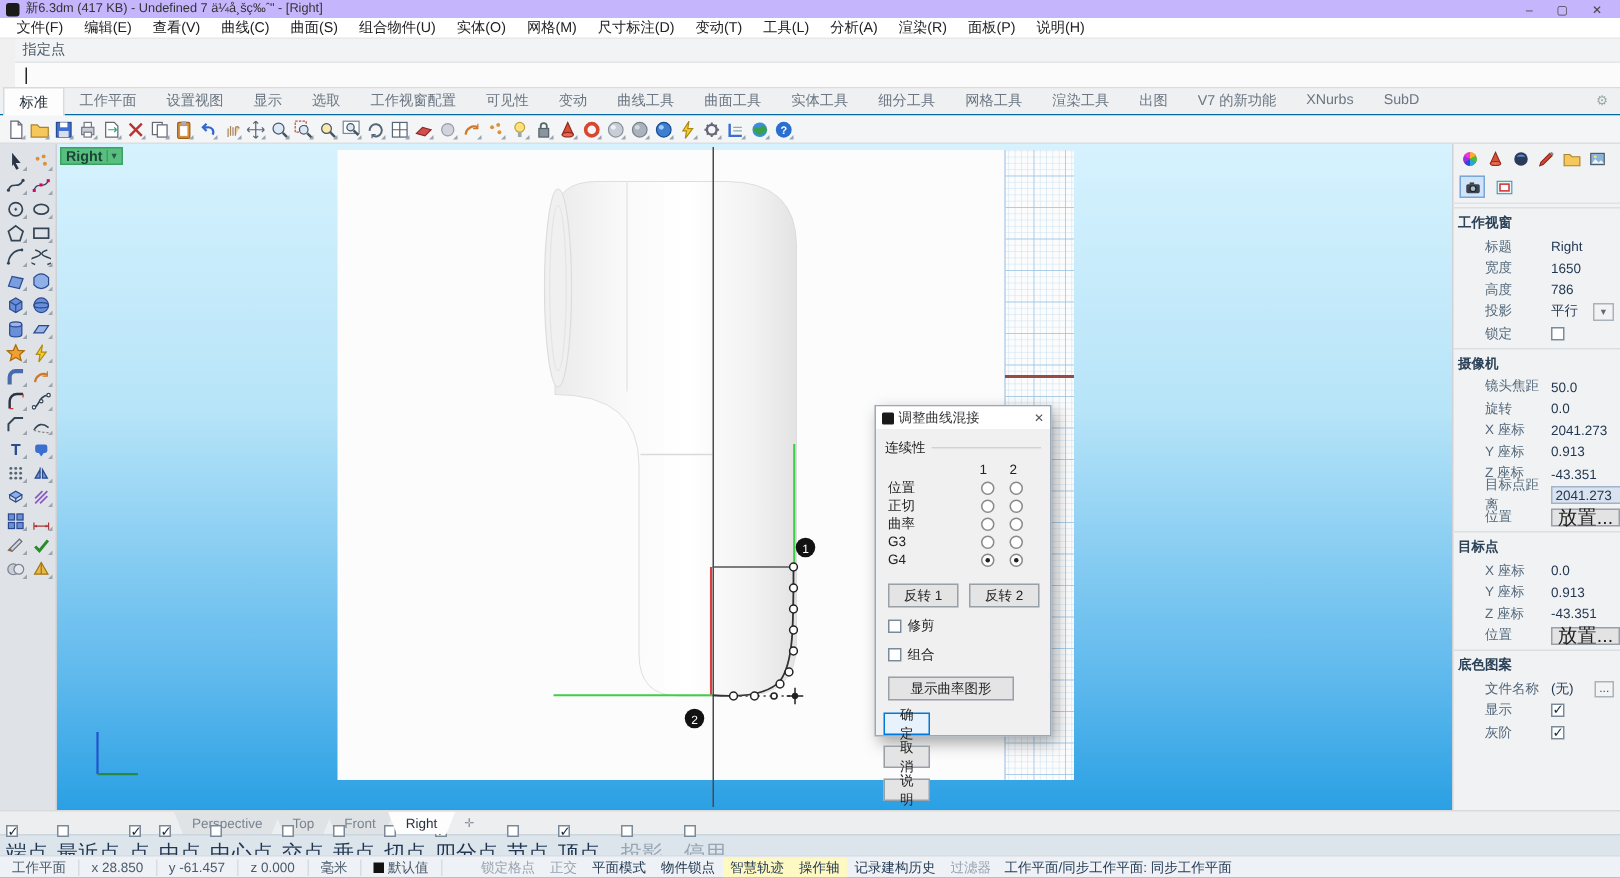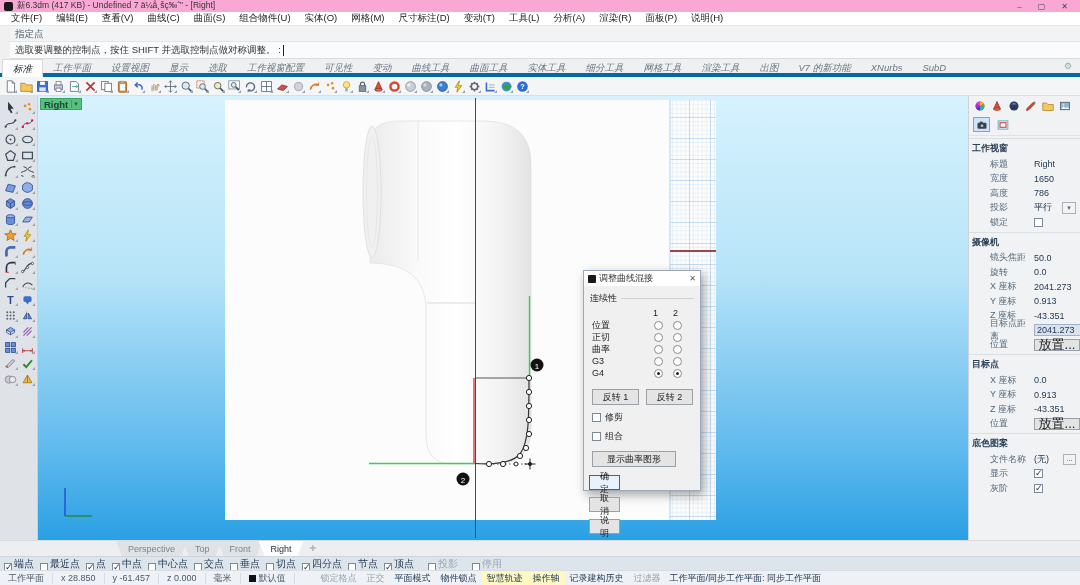--- a/index.html
+++ b/index.html
@@ -1,33 +1,33 @@
 <!DOCTYPE html>
 <html><head>
 <meta charset="utf-8">
 <style>
   html,body{margin:0;padding:0;background:#888;}
   *{box-sizing:border-box;font-family:"Liberation Sans","DejaVu Sans",sans-serif;}
   .app{position:relative;width:1080px;height:585px;background:#f0f0f0;overflow:hidden;font-size:10px;color:#222;}
   
-  .titlebar{position:absolute;left:0;top:0;width:1080px;height:12px;background:#f9a8d4;display:flex;align-items:center;padding:0 4px;font-size:8.5px;}
+  .titlebar{position:absolute;left:0;top:0;width:1080px;height:12px;background:#c4b5fd;display:flex;align-items:center;padding:0 4px;font-size:8.5px;}
   .appicon{width:9px;height:9px;background:#1a1a1a;border-radius:2px;margin-right:4px;flex:none;}
   .title{color:#333;white-space:nowrap;}
   .winbtns{margin-left:auto;display:flex;gap:16px;padding-right:8px;color:#444;font-size:8px;}
   .winbtns span{cursor:default;}
   
   .menubar{position:absolute;left:0;top:12px;width:1080px;height:14px;background:#fff;display:flex;align-items:center;padding-left:4px;gap:0;border-bottom:1px solid #e8e8e8;}
   .menu-item{padding:0 7px;font-size:9.5px;color:#222;}
   
   .cmd{position:absolute;left:0;top:26px;width:1080px;height:33px;background:#f7f7f7;border-bottom:1px solid #d9dcdf;margin-left:10px;}
   .cmd-history{height:16px;line-height:16px;padding-left:5px;color:#4a5a68;background:#f2f3f4;border-bottom:1px solid #e3e6e9;font-size:9.5px;}
   .cmd-line{height:16px;line-height:16px;padding-left:5px;color:#333;background:#fbfbfb;font-size:9.5px;display:flex;align-items:center;}
   .caret{display:inline-block;width:1px;height:11px;background:#222;margin-left:2px;}
   
-  .ribbon{position:absolute;left:0;top:59px;width:1080px;height:18px;background:#eef0f2;display:flex;align-items:flex-start;padding-left:2px;border-bottom:4px solid #0369a1;font-style:italic;}
+  .ribbon{position:absolute;left:0;top:59px;width:1080px;height:18px;background:#eef0f2;display:flex;align-items:center;padding-left:2px;border-bottom:1px solid #0369a1;}
   .rtab{padding:3px 10px 3px;font-size:9.5px;color:#6b7682;}
   .rtab.active{background:#fdfdfd;color:#1d2833;border:1px solid #d8dadc;border-bottom:none;}
   .ribbon-gear{margin-left:auto;margin-right:8px;color:#9aa;font-size:9px;align-self:center;}
   
   .toolbar{position:absolute;left:0;top:77px;width:1080px;height:19px;background:#f4f5f6;display:flex;align-items:center;padding-left:3px;gap:1px;border-bottom:1px solid #dcdee0;}
   .ticon{width:15px;height:16px;display:flex;align-items:center;justify-content:center;position:relative;}
   .ticon svg,.licon svg{width:13px;height:13px;}
   .ticon::after,.licon::after{content:"";position:absolute;right:1px;bottom:1px;border-left:3px solid transparent;border-bottom:3px solid #9aa4ae;}
   
   .main{position:absolute;left:0;top:96px;width:1080px;height:444px;display:flex;}
@@ -79,21 +79,21 @@
   .dlg-footer .dlg-btn{width:31px;height:15px;}
   .dlg-btn.primary{border:1px solid #0078d7;background:#e7f2fc;}
   
   .vtabsrow{position:absolute;left:0;top:540px;width:1080px;height:16px;background:#eceef0;display:flex;align-items:stretch;padding-left:116px;border-top:1px solid #d8dadc;}
   .vtabs{display:flex;}
   .vtab{padding:1px 12px;font-size:9px;color:#7a848e;background:#e0e3e6;clip-path:polygon(0 0,100% 0,calc(100% - 6px) 100%,6px 100%);margin-right:-4px;display:flex;align-items:center;}
   .vtab.active{background:#fdfdfd;color:#28323c;z-index:2;}
   .vtab-more{display:flex;align-items:center;margin-left:10px;color:#8a949e;font-size:8px;}
   
   .osnaprow{position:absolute;left:0;top:556px;width:1080px;height:14px;background:#dde5ec;display:flex;align-items:center;gap:6px;padding-left:4px;border-top:1px solid #ccd4dc;}
-  .osnap-item{display:flex;align-items:flex-end;gap:2px;color:#1f3550;font-size:10px;}
+  .osnap-item{display:flex;align-items:flex-start;gap:2px;color:#1f3550;font-size:14px;flex-direction:column;}
   .osnap-item.disabled{color:#98a6b4;margin-left:8px;}
   .osnap-item .cb{width:8px;height:8px;}
   
   .statusbar{position:absolute;left:0;top:570px;width:1080px;height:15px;background:#eef1f5;display:flex;align-items:center;font-size:9px;color:#4a5a6a;border-top:1px solid #d8dde2;}
   .sb-seg{padding:0 8px;border-right:1px solid #d8dde2;height:11px;display:flex;align-items:center;white-space:nowrap;}
   .sb-swatch{width:7px;height:7px;background:#111;display:inline-block;margin-right:3px;}
   .sb-toggles{display:flex;margin-left:21px;}
   .sb-toggle{padding:0 5px;white-space:nowrap;}
   .sb-toggle.s-off{color:#97a3ae;}
   .sb-toggle.s-on{color:#1f3550;}
@@ -130,21 +130,20 @@
       <span class="menu-item">工具(L)</span>
       <span class="menu-item">分析(A)</span>
       <span class="menu-item">渲染(R)</span>
       <span class="menu-item">面板(P)</span>
       <span class="menu-item">说明(H)</span>
     </div>
 
   <div class="cmd">
     <div class="cmd-history">指定点</div>
     <div class="cmd-line">
-      <span>选取要调整的控制点，按住 SHIFT 并选取控制点做对称调整。 :</span>
       <span class="caret"></span>
     </div>
   </div>
 
   <div class="ribbon">
     <span style="display:flex">
 
     <span class="rtab active">标准</span>
         <span class="rtab">工作平面</span>
         <span class="rtab">设置视图</span>

